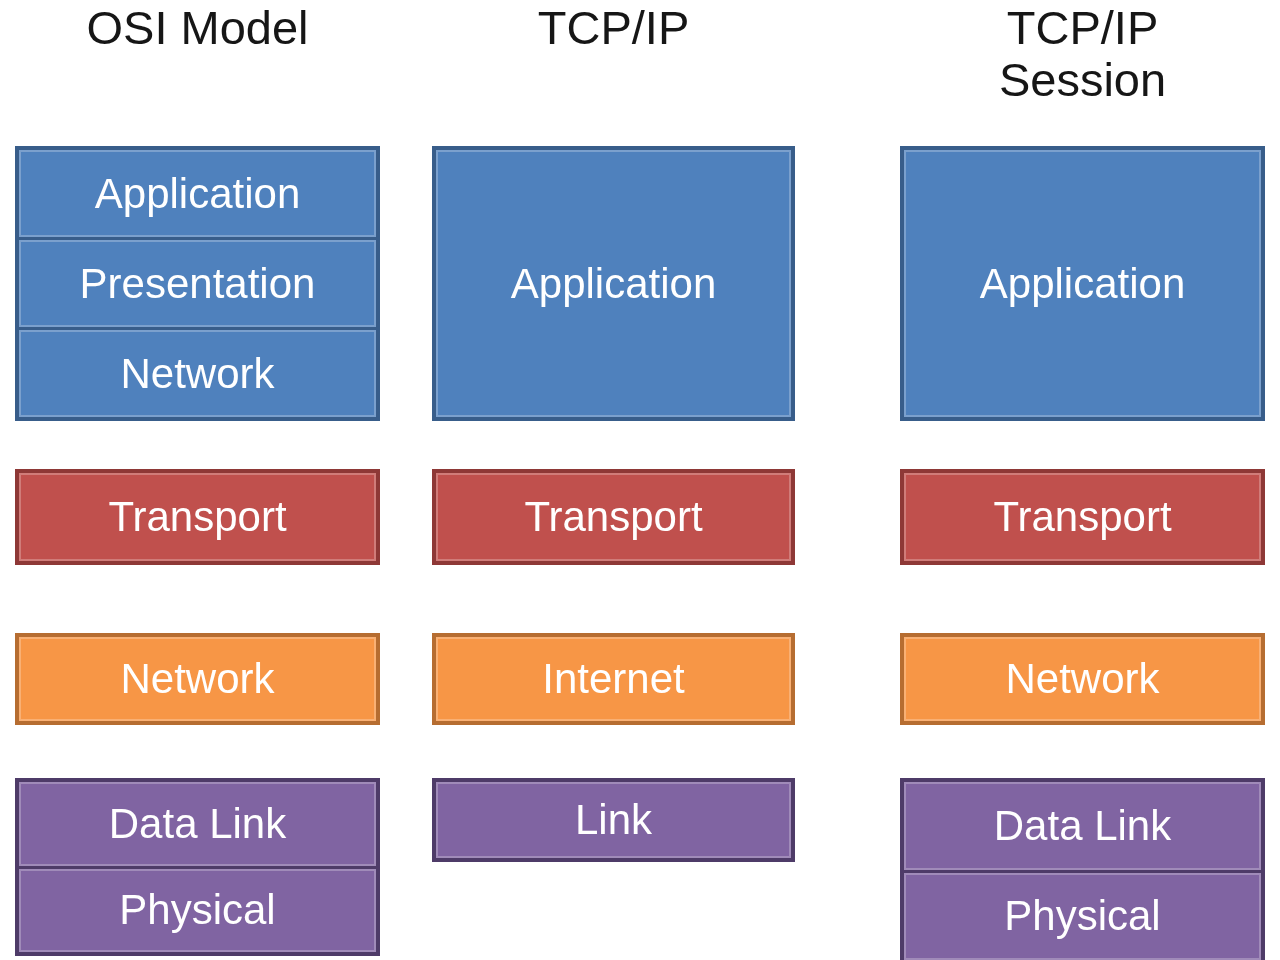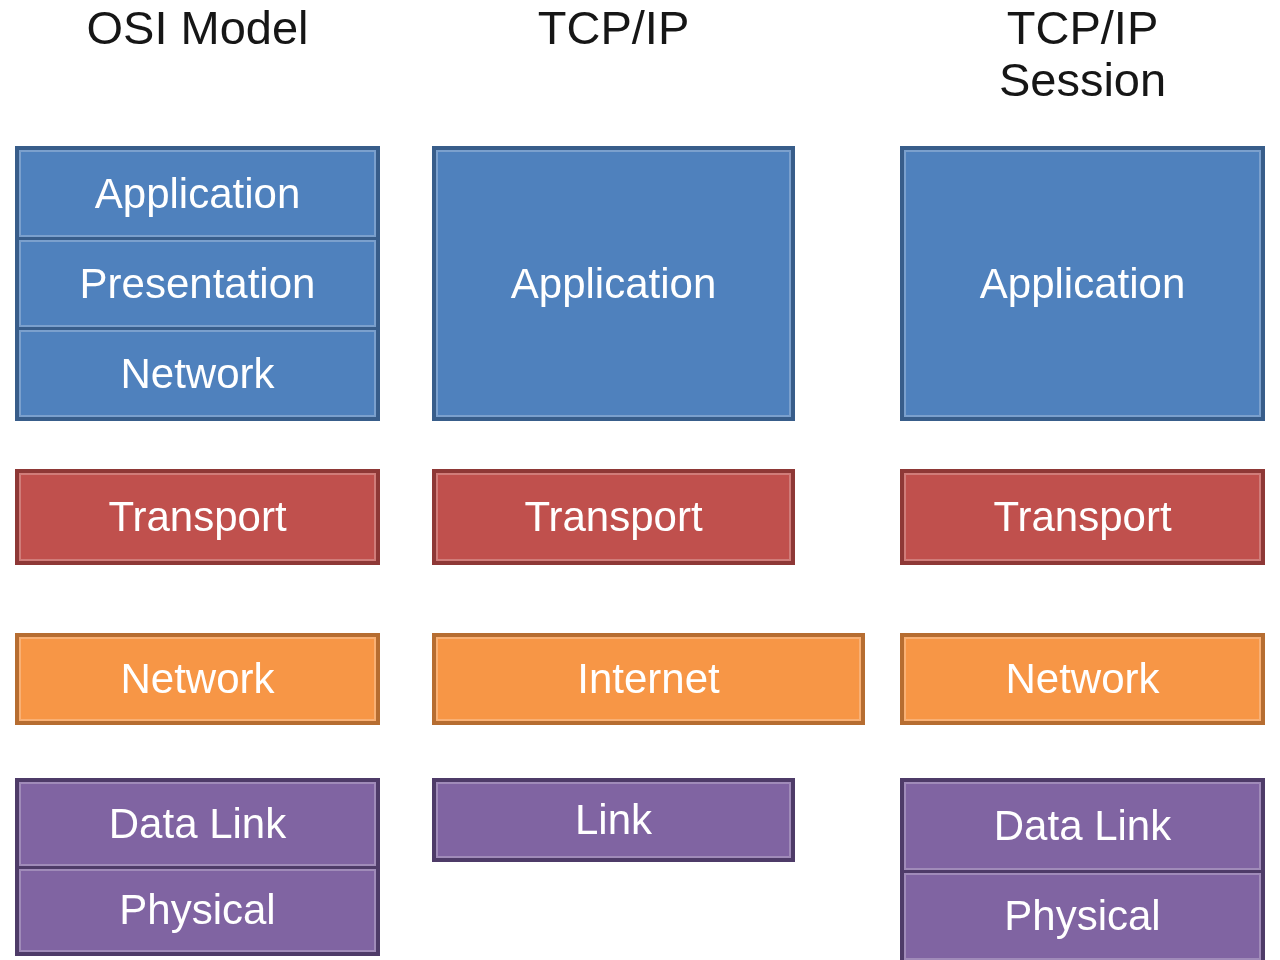--- a/index.html
+++ b/index.html
@@ -86,21 +86,21 @@
 
   <div class="layer-group" style="left: 15px; top: 778px; width: 365px; height: 178px; background-color: rgb(128, 100, 162); border-color: rgb(78, 59, 104);">
     <div class="row">Data Link</div>
     <div class="row">Physical</div>
   </div>
 
   <div class="layer-box" style="left: 432px; top: 146px; width: 363px; height: 275px; background-color: rgb(79, 129, 189); border-color: rgb(56, 93, 138);">Application</div>
 
   <div class="layer-box" style="left: 432px; top: 469px; width: 363px; height: 96px; background-color: rgb(192, 80, 77); border-color: rgb(142, 56, 54);">Transport</div>
 
-  <div class="layer-box" style="left: 432px; top: 633px; width: 433px; height: 92px; background-color: rgb(247, 150, 70); border-color: rgb(182, 109, 49);">Internet</div>
+  <div class="layer-box" style="left: 432px; top: 633px; width: 363px; height: 92px; background-color: rgb(247, 150, 70); border-color: rgb(182, 109, 49);">Internet</div>
 
   <div class="layer-box" style="left: 432px; top: 778px; width: 363px; height: 84px; background-color: rgb(128, 100, 162); border-color: rgb(78, 59, 104);">Link</div>
 
   <div class="layer-box" style="left: 900px; top: 146px; width: 365px; height: 275px; background-color: rgb(79, 129, 189); border-color: rgb(56, 93, 138);">Application</div>
 
   <div class="layer-box" style="left: 900px; top: 469px; width: 365px; height: 96px; background-color: rgb(192, 80, 77); border-color: rgb(142, 56, 54);">Transport</div>
 
   <div class="layer-box" style="left: 900px; top: 633px; width: 365px; height: 92px; background-color: rgb(247, 150, 70); border-color: rgb(182, 109, 49);">Network</div>
 
   <div class="layer-group" style="left: 900px; top: 778px; width: 365px; height: 186px; background-color: rgb(128, 100, 162); border-color: rgb(78, 59, 104);">

